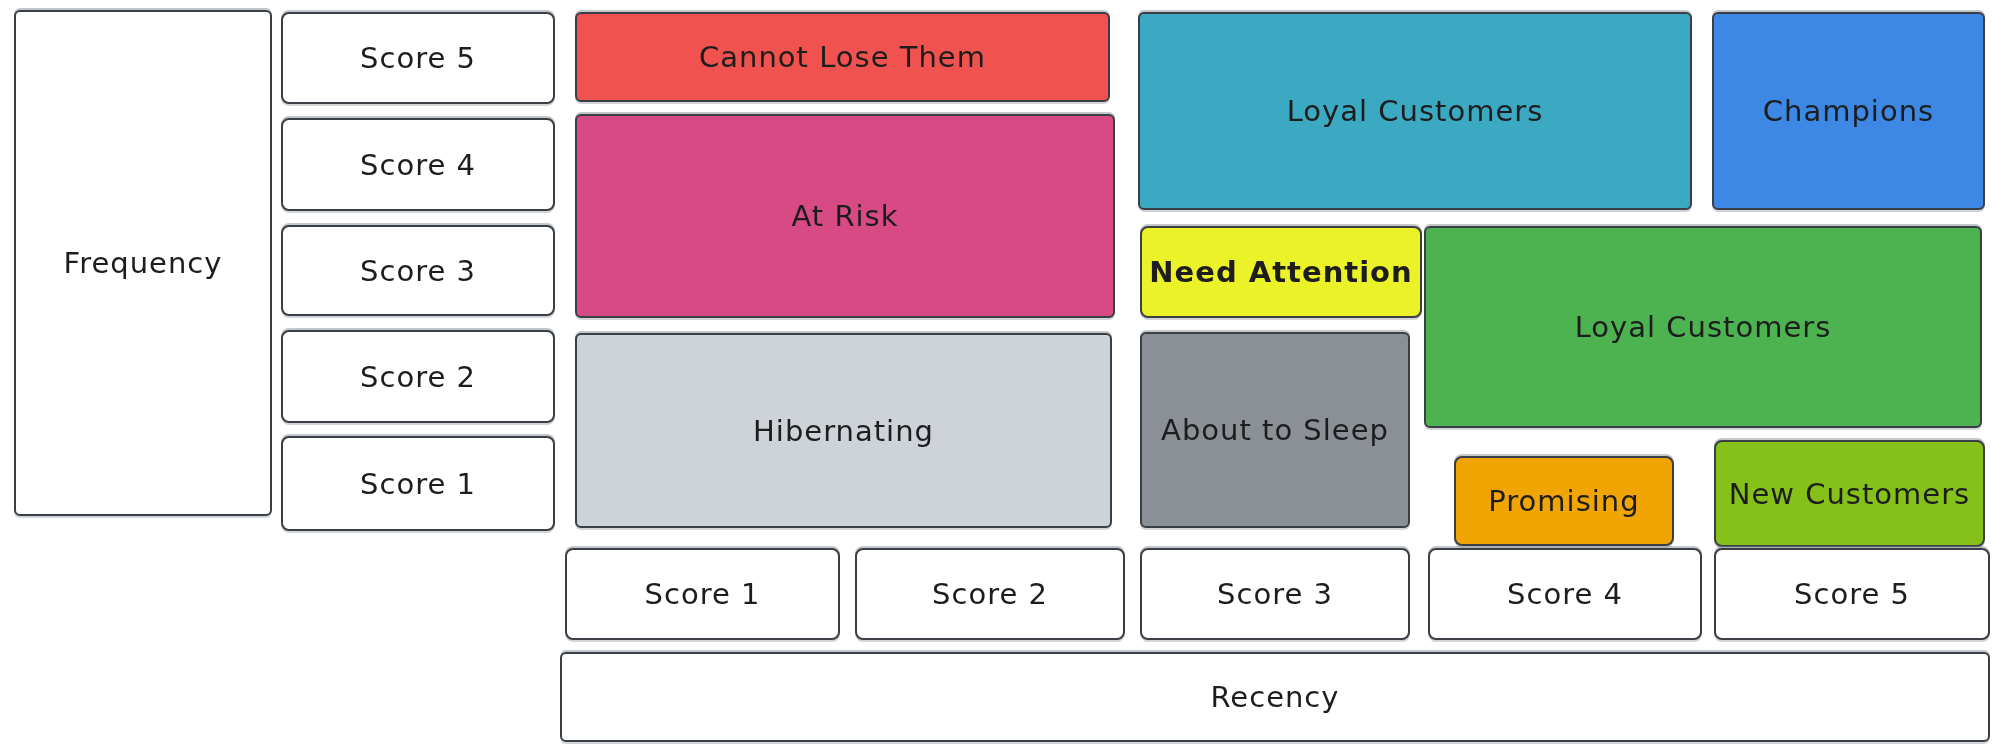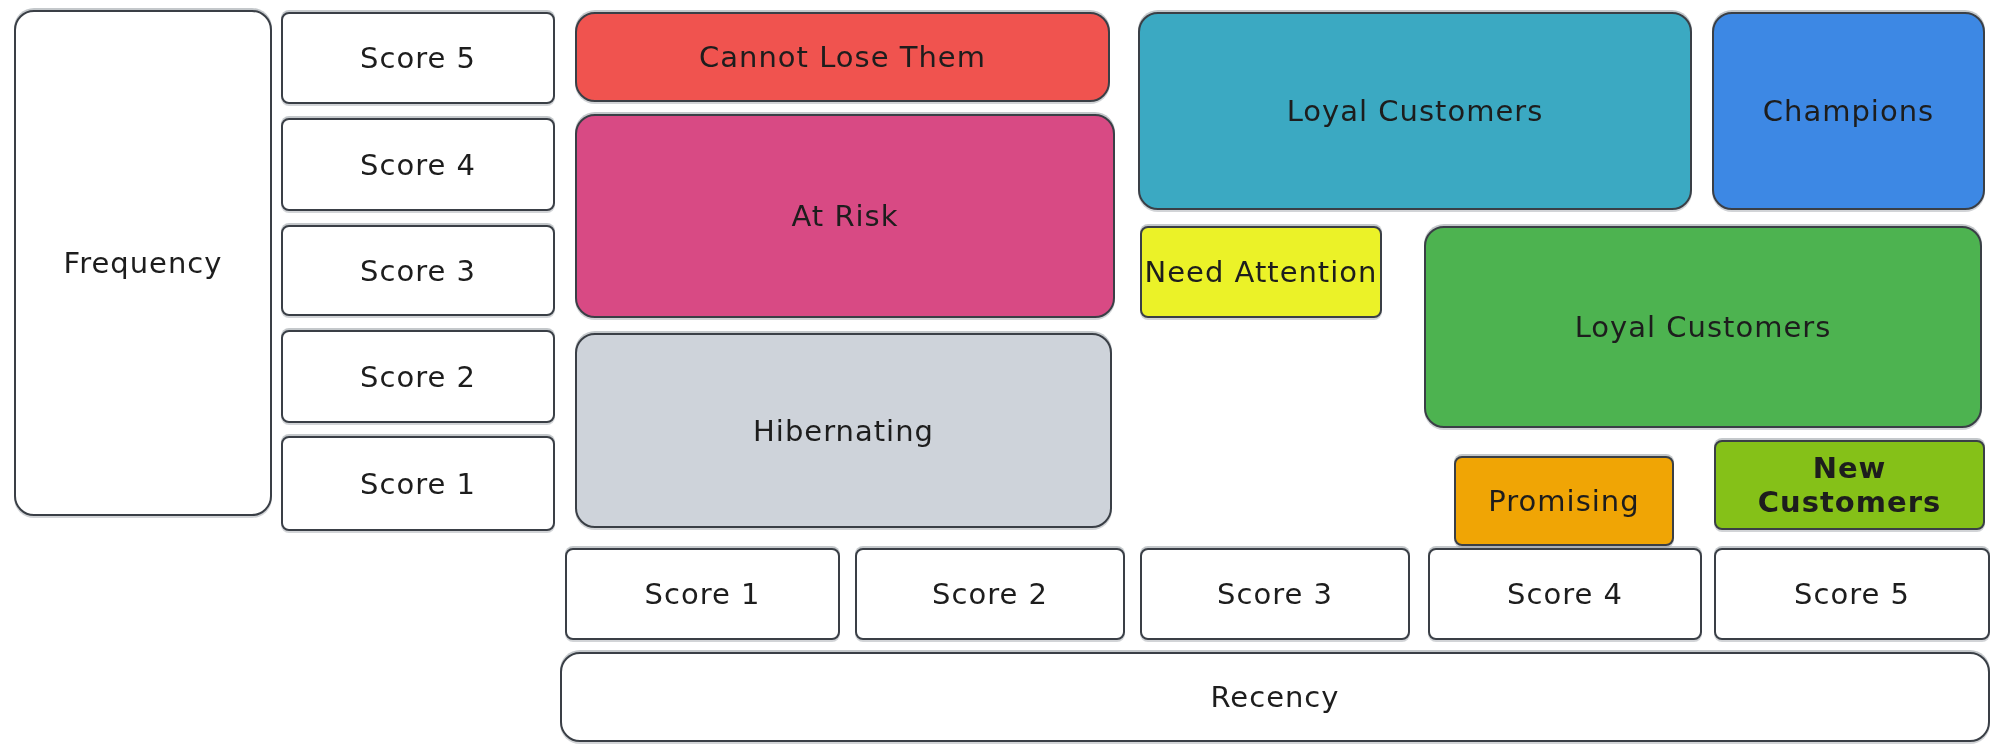--- a/index.html
+++ b/index.html
@@ -12,21 +12,21 @@
     position: relative;
     width: 2000px;
     height: 753px;
     background: #ffffff;
     overflow: hidden;
   }
   .box {
     position: absolute;
     box-sizing: border-box;
     border: 2.5px solid #3a3f46;
-    border-radius: 20px;
+    border-radius: 6px;
     display: flex;
     align-items: center;
     justify-content: center;
     font-size: 29px;
     color: #1d1d1d;
     letter-spacing: 1px;
     text-align: center;
     box-shadow: 0 -2px 0 0 rgba(125,132,140,0.45), 0 2px 0 0 rgba(125,132,140,0.35);
     background: #ffffff;
   }
@@ -48,28 +48,29 @@
   <div class="box" style="left: 575px; top: 12px; width: 535px; height: 90px; background-color: rgb(240, 83, 79);">Cannot Lose Them</div>
 
   <div class="box" style="left: 575px; top: 333px; width: 537px; height: 195px; background-color: rgb(206, 211, 218);">Hibernating</div>
 
   <div class="box" style="left: 575px; top: 114px; width: 540px; height: 204px; background-color: rgb(216, 74, 132);">At Risk</div>
 
   <div class="box" style="left: 1138px; top: 12px; width: 554px; height: 198px; background-color: rgb(59, 169, 194);">Loyal Customers</div>
 
   <div class="box" style="left: 1712px; top: 12px; width: 273px; height: 198px; background-color: rgb(61, 136, 228);">Champions</div>
 
-  <div class="box small-r" style="left: 1140px; top: 226px; width: 242px; height: 92px; background-color: rgb(235, 242, 40);">Need Attention</div>
+  <div class="box small-r" style="left: 1140px; top: 226px; width: 282px; height: 92px; background-color: rgb(235, 242, 40); font-weight: bold;">Need Attention</div>
 
   <div class="box" style="left: 1424px; top: 226px; width: 558px; height: 202px; background-color: rgb(77, 179, 80);">Loyal Customers</div>
 
+  <div class="box" style="left: 1140px; top: 332px; width: 270px; height: 196px; background-color: rgb(139, 144, 151);">About to Sleep</div>
 
   <div class="box small-r" style="left: 1428px; top: 456px; width: 220px; height: 90px; background-color: rgb(240, 165, 5); margin-left: 26px;">Promising</div>
 
-  <div class="box small-r" style="left: 1714px; top: 440px; width: 271px; height: 90px; background-color: rgb(133, 193, 24); font-weight: bold;">New Customers</div>
+  <div class="box small-r" style="left: 1714px; top: 440px; width: 271px; height: 107px; background-color: rgb(133, 193, 24);">New Customers</div>
 
   <div class="box small-r" style="left:565px; top:548px; width:275px; height:92px;">Score 1</div>
   <div class="box small-r" style="left:855px; top:548px; width:270px; height:92px;">Score 2</div>
   <div class="box small-r" style="left:1140px; top:548px; width:270px; height:92px;">Score 3</div>
   <div class="box small-r" style="left:1428px; top:548px; width:274px; height:92px;">Score 4</div>
   <div class="box small-r" style="left:1714px; top:548px; width:276px; height:92px;">Score 5</div>
 
   <div class="box" style="left:560px; top:652px; width:1430px; height:90px;">Recency</div>
 
 </div>

